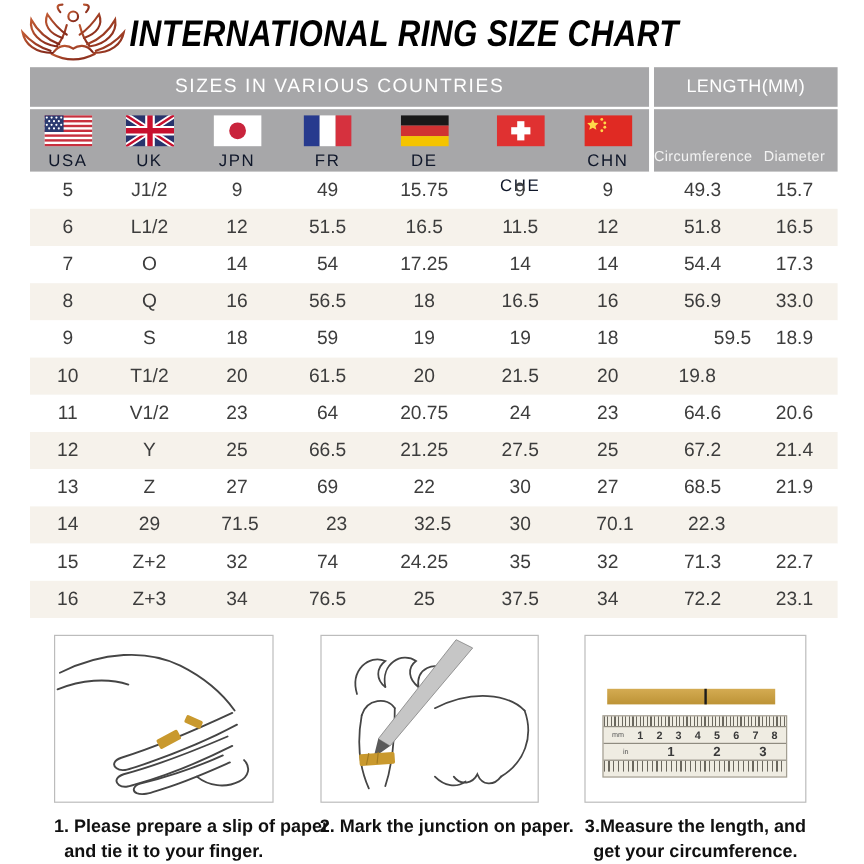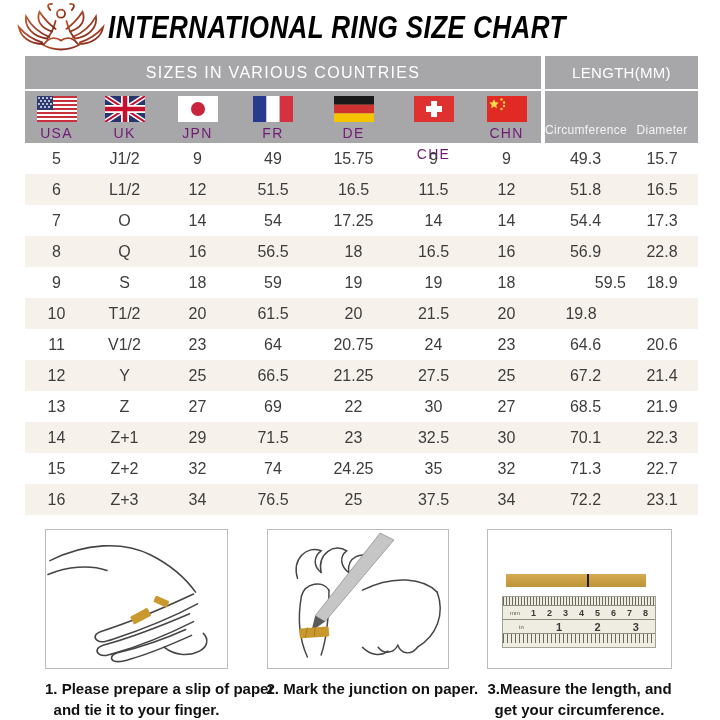--- a/index.html
+++ b/index.html
@@ -24,21 +24,21 @@
   .sec-gap{width:4px;background:#fff;}
   .sec-right{width:153px;background:var(--gray,#a7a7a9);color:#fff;
     display:flex;align-items:center;justify-content:center;
     font-size:15px;letter-spacing:0.3px;}
   .gline{height:2px;background:#fff;}
   .fhead{display:flex;height:52px;}
   .fhead .sec-left{justify-content:flex-start;align-items:stretch;padding:0;}
   .fcell{display:flex;flex-direction:column;align-items:center;padding-top:5px;box-sizing:border-box;}
   .fcell .flag{display:block;line-height:0;}
   .fcell .flag svg{display:block;}
-  .flabel{font-size:14px;color:#701a75;margin-top:3px;}
+  .flabel{font-size:14px;color:#0f172a;margin-top:3px;}
   .lenlabels{display:flex;align-items:flex-end;height:100%;box-sizing:border-box;padding-bottom:6px;}
   .lenlabels span{display:block;font-size:12px;color:#f2f2f2;text-align:center;}
 
   .drow{display:flex;height:31px;line-height:31px;font-size:16px;color:#3d3d3d;background:#fff;}
   .drow.alt{background:var(--rowalt,#f6f2eb);}
   .dcell{text-align:center;}
   .dspacer{width:4px;}
 
   .figures{display:flex;justify-content:space-between;padding:14px 48px 0 45px;}
   .fig{height:140px;border:1.5px solid #bcbcbc;background:#fff;position:relative;box-sizing:border-box;overflow:hidden;}
@@ -253,21 +253,21 @@
       <div class="drow alt">
         <div class="dcell" style="width: 63px;">8</div>
         <div class="dcell" style="width: 73px;">Q</div>
         <div class="dcell" style="width: 73px;">16</div>
         <div class="dcell" style="width: 78px;">56.5</div>
         <div class="dcell" style="width: 83px;">18</div>
         <div class="dcell" style="width: 77px;">16.5</div>
         <div class="dcell" style="width: 69px;">16</div>
         <div class="dspacer"></div>
         <div class="dcell" style="width: 81px;">56.9</div>
-        <div class="dcell" style="width: 72px;">22.8</div>
+        <div class="dcell" style="width: 72px;">33.0</div>
       </div>
       <div class="drow">
         <div class="dcell" style="width: 63px;">9</div>
         <div class="dcell" style="width: 73px;">S</div>
         <div class="dcell" style="width: 73px;">18</div>
         <div class="dcell" style="width: 78px;">59</div>
         <div class="dcell" style="width: 83px;">19</div>
         <div class="dcell" style="width: 77px;">19</div>
         <div class="dcell" style="width: 69px;">18</div>
         <div class="dspacer"></div>
@@ -316,21 +316,20 @@
         <div class="dcell" style="width: 78px;">69</div>
         <div class="dcell" style="width: 83px;">22</div>
         <div class="dcell" style="width: 77px;">30</div>
         <div class="dcell" style="width: 69px;">27</div>
         <div class="dspacer"></div>
         <div class="dcell" style="width: 81px;">68.5</div>
         <div class="dcell" style="width: 72px;">21.9</div>
       </div>
       <div class="drow alt">
         <div class="dcell" style="width: 63px;">14</div>
-        <div class="dcell" style="width: 73px;">Z+1</div>
         <div class="dcell" style="width: 73px;">29</div>
         <div class="dcell" style="width: 78px;">71.5</div>
         <div class="dcell" style="width: 83px;">23</div>
         <div class="dcell" style="width: 77px;">32.5</div>
         <div class="dcell" style="width: 69px;">30</div>
         <div class="dspacer"></div>
         <div class="dcell" style="width: 81px;">70.1</div>
         <div class="dcell" style="width: 72px;">22.3</div>
       </div>
       <div class="drow">

